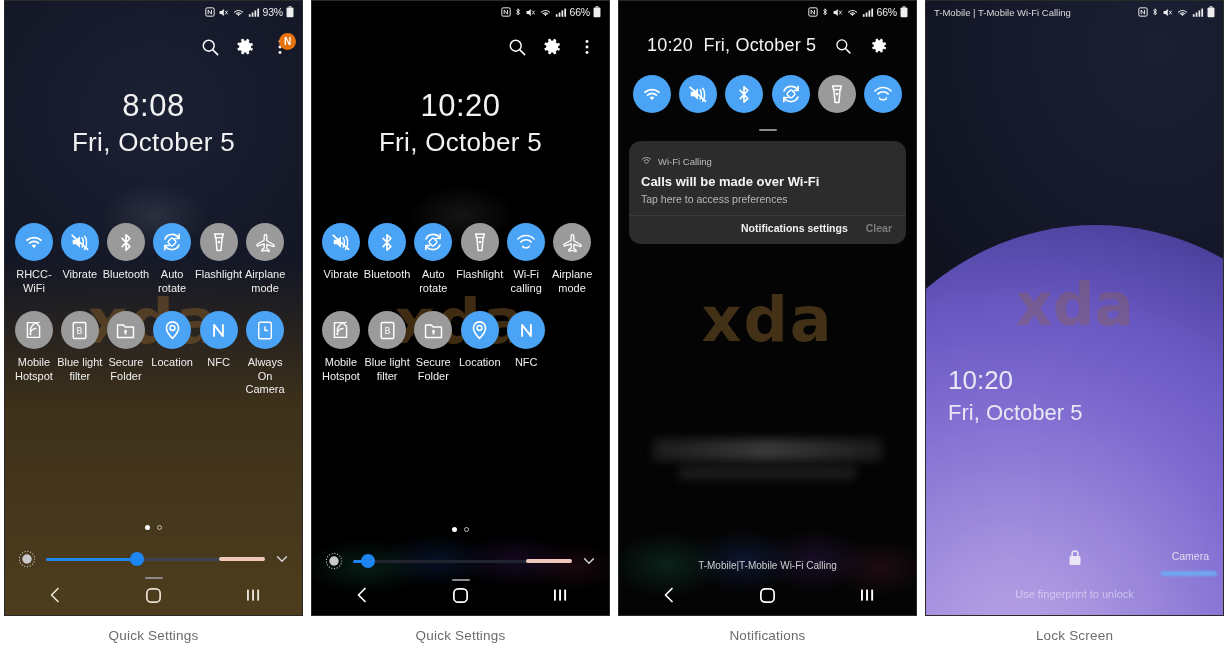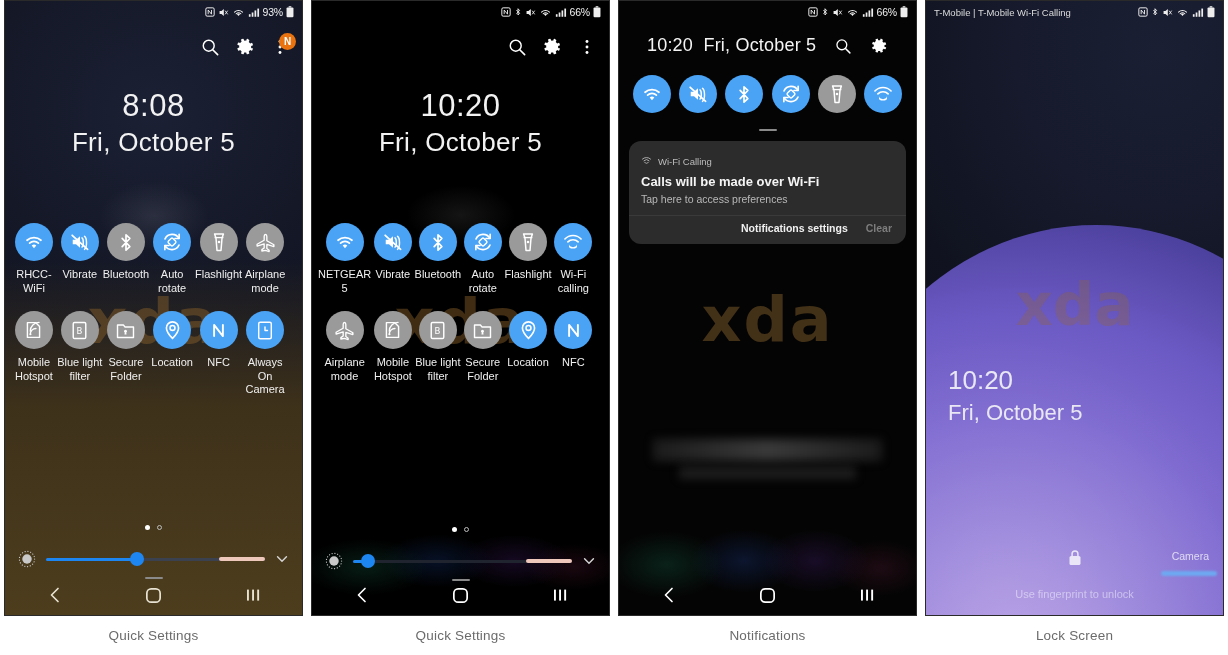--- a/index.html
+++ b/index.html
@@ -581,29 +581,20 @@
       <div class="qs-clock">
         <div class="qs-time">10:20</div>
         <div class="qs-date">Fri, October 5</div>
       </div>
 
       <div class="xda" style="top:284px">xda</div>
 
       <div class="tile-grid" id="grid2" style="top:222px">
           <div class="tile">
             <div class="tile-circle on">
-              <svg width="22" height="18" viewBox="0 0 24 19">
-                <path d="M12 16.4l-2.5-3.1a4 4 0 015 0z" fill="#fff"></path>
-                <path d="M4.4 7.6a11.2 11.2 0 0115.2 0M7.2 10.8a7 7 0 019.6 0" stroke="#fff" stroke-width="1.9" fill="none" stroke-linecap="round"></path>
-              </svg>
-            </div>
-            <div class="tile-label">NETGEAR 5</div>
-          </div>
-          <div class="tile">
-            <div class="tile-circle on">
               <svg width="22" height="20" viewBox="0 0 24 22">
                 <path d="M4 8.4h3.6L12 4.6v12.8L7.6 13.6H4z" fill="#fff"></path>
                 <path d="M14.2 6.4c1.9 1.2 1.9 9 0 10.2M17 4.8c2.9 1.9 2.9 12.4 0 14.3" stroke="#fff" stroke-width="1.6" fill="none" stroke-linecap="round"></path>
                 <path d="M3.4 3.6L20.4 19" stroke="#fff" stroke-width="1.9" stroke-linecap="round"></path>
               </svg>
             </div>
             <div class="tile-label">Vibrate</div>
           </div>
           <div class="tile">
             <div class="tile-circle on">
@@ -869,20 +860,21 @@
         <div class="notif-actions">
           <div class="notif-btn">Notifications settings</div>
           <div class="notif-btn dim">Clear</div>
         </div>
       </div>
 
       <div class="xda p3-xda">xda</div>
       <div class="p3-blurbar"></div>
       <div class="p3-blurbar2"></div>
 
+      <div class="carrier3">T-Mobile|T-Mobile Wi-Fi Calling</div>
 
       <div class="navbar">
         <div class="navbtn">
             <svg width="16" height="18" viewBox="0 0 16 18">
               <path d="M11 2.5L4.5 9l6.5 6.5" fill="none" stroke="#fff" stroke-width="1.7" stroke-linecap="round" stroke-linejoin="round"></path>
             </svg>
           </div>
         <div class="navbtn">
             <svg width="19" height="19" viewBox="0 0 20 20">
               <rect x="3" y="3" width="14" height="14" rx="4.5" fill="none" stroke="#fff" stroke-width="1.8"></rect>

